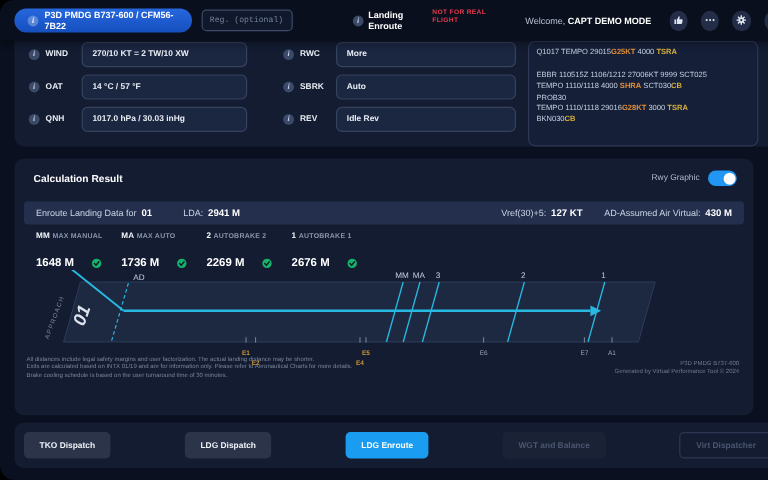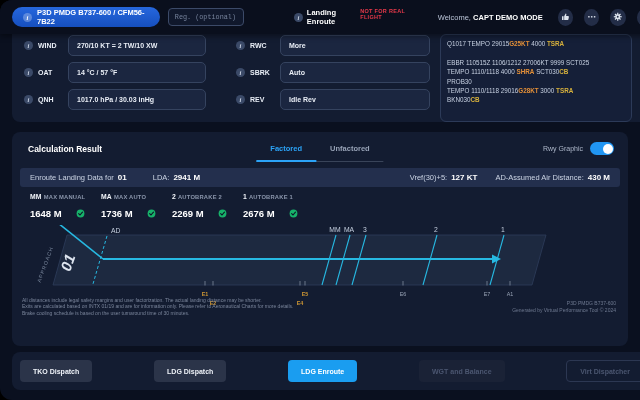--- a/index.html
+++ b/index.html
@@ -53,21 +53,21 @@
   .toggle{width:24px;height:13px;border-radius:7px;background:#2196f3;position:relative;cursor:pointer;}
   .toggle .knob{position:absolute;right:1.5px;top:1.5px;width:10px;height:10px;border-radius:50%;background:#fff;}
   .strip{position:absolute;left:8px;right:8px;top:36px;height:19px;background:#232f4d;border-radius:3px;
          display:flex;align-items:center;padding:0 10px;font-size:7.5px;color:#cbd4e4;white-space:nowrap;}
   .strip b{color:#fff;margin-left:4px;font-size:8px;}
   .g1{width:26px;}.g2{width:18px;}.sp{flex:1;}
   .cards{position:absolute;left:18px;top:61px;display:flex;}
   .card{width:71px;}
   .c-top{font-size:5.8px;color:#8b96ac;font-weight:bold;letter-spacing:.2px;white-space:nowrap;}
   .c-top b{color:#f2f5fa;font-size:6.8px;margin-right:2px;}
-  .c-val{display:flex;align-items:center;gap:14px;margin-top:8px;font-size:9.5px;font-weight:bold;color:#fff;}
+  .c-val{display:flex;align-items:center;gap:14px;margin-top:14px;font-size:9.5px;font-weight:bold;color:#fff;}
   .chk{width:9px;height:9px;flex:0 0 auto;}
   #rwy{position:absolute;left:4px;top:93px;width:608px;height:94px;}
   .rwy-body{fill:#1d2940;stroke:#2f3d5c;stroke-width:.8;}
   .appr{font-size:5.2px;fill:#7e8ba1;letter-spacing:1.1px;}
   .rwnum{font-size:15px;font-weight:bold;font-style:italic;fill:#dde4ef;}
   .mlabel{font-size:6.8px;fill:#c5cfdf;text-anchor:middle;}
   .adlabel{font-size:6.8px;fill:#c5cfdf;}
   .ex-orange{fill:#cf9733;font-size:5.4px;text-anchor:middle;font-weight:bold;}
   .ex-grey{fill:#99a3b6;font-size:5.4px;text-anchor:middle;}
   .tick{stroke:#8d98ab;stroke-width:.7;}
@@ -178,41 +178,37 @@
         <div class="wline"><span class="hl-w">EBBR 110515Z 1106/1212 27006KT 9999 SCT025</span></div>
         <div class="wline"><span class="hl-w">TEMPO 1110/1118 4000 </span><span class="hl-o">SHRA</span><span class="hl-w"> SCT030</span><span class="hl-y">CB</span></div>
         <div class="wline"><span class="hl-w">PROB30</span></div>
         <div class="wline"><span class="hl-w">TEMPO 1110/1118 29016</span><span class="hl-o">G28KT</span><span class="hl-w"> 3000 </span><span class="hl-y">TSRA</span></div>
         <div class="wline"><span class="hl-w">BKN030</span><span class="hl-y">CB</span></div>
       </div>
   </div>
 
   <div class="calc-panel">
     <div class="calc-title">Calculation Result</div>
-    <div class="tabs" id="tabs">
-        <div class="tab active">Factored</div>
-        <div class="tab">Unfactored</div>
-      </div>
     <div class="rwy-toggle-wrap">
       <span>Rwy Graphic</span>
       <div class="toggle">
           <div class="knob"></div>
         </div>
     </div>
     <div class="strip">
       <span>Enroute Landing Data for</span>
       <b>01</b>
       <span class="g1"></span>
       <span>LDA:</span>
       <b>2941 M</b>
       <span class="sp"></span>
       <span>Vref(30)+5:</span>
       <b>127 KT</b>
       <span class="g2"></span>
-      <span>AD-Assumed Air Distance:</span>
+      <span>AD-Assumed Air Virtual:</span>
       <b>430 M</b>
     </div>
     <div class="cards" id="cards">
         <div class="card">
     <div class="c-top"><b>MM</b><span>MAX MANUAL</span></div>
     <div class="c-val">
             <span>1648 M</span>
       <svg class="chk" viewBox="0 0 12 12">
         <circle cx="6" cy="6" r="5.2" fill="#17b26a"></circle>
         <path d="M3.5 6.2l1.8 1.8 3.3-3.8" stroke="#0d1728" stroke-width="1.5" fill="none" stroke-linecap="round"></path>

